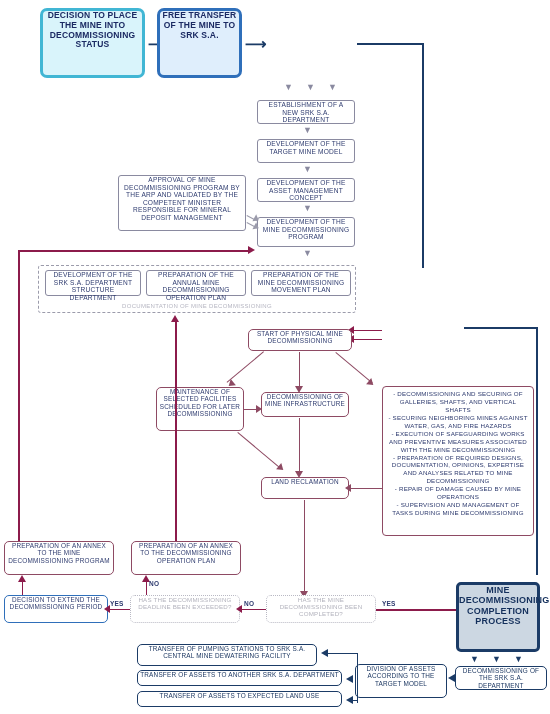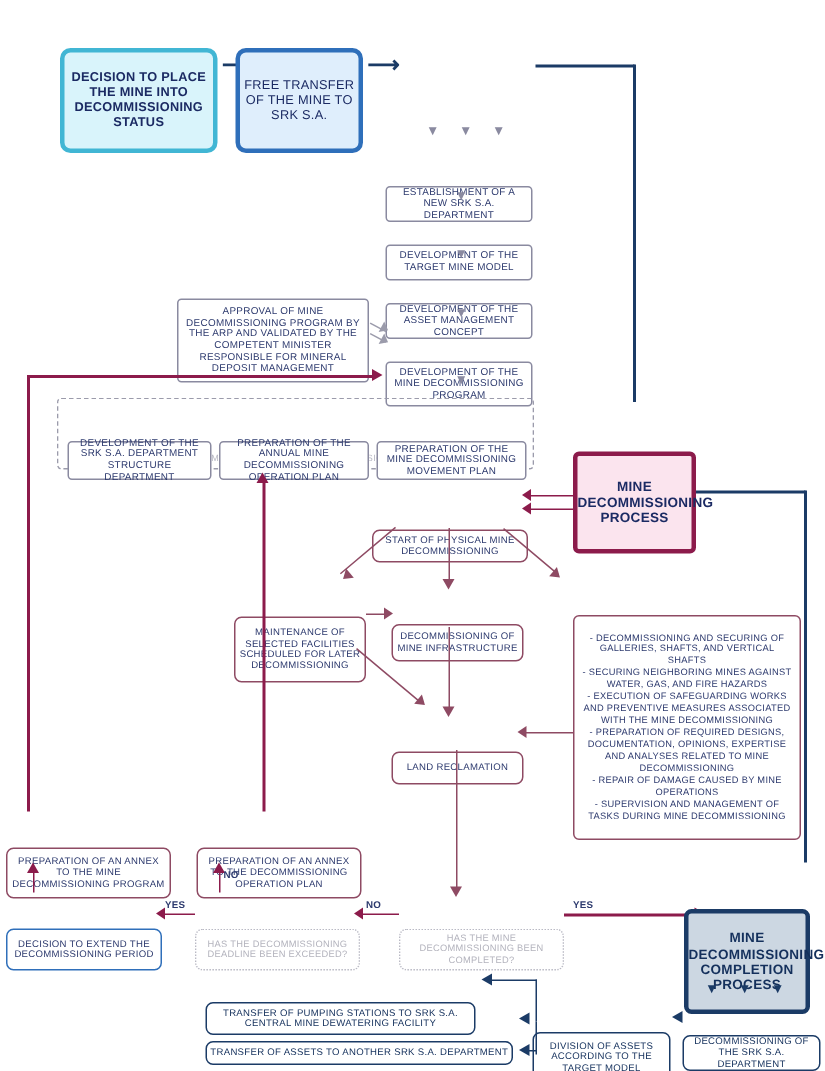--- a/index.html
+++ b/index.html
@@ -1,23 +1,23 @@
 <!DOCTYPE html>
 <html><head>
 <meta charset="utf-8">
 <style>
   html,body{margin:0;padding:0;background:#ffffff;}
   body{font-family:"Liberation Sans", sans-serif;}
   #canvas{position:relative;width:550px;height:714px;overflow:hidden;background:#fff;}
-  .node{position:absolute;box-sizing:border-box;display:flex;align-items:center;justify-content:center;text-align:center;letter-spacing:.2px;line-height:1.15;margin-top:24px;}
+  .node{position:absolute;box-sizing:border-box;display:flex;justify-content:center;text-align:center;letter-spacing:.2px;line-height:1.15;}
   .node span{display:block;width:100%;padding:0 2px;}
 
   
   .teal{background:#d9f4fb;border:3px solid #41b6d4;border-radius:7px;color:#1b2a63;font-weight:bold;font-size:8.5px;}
-  .blue{background:#dfeefc;border:3px solid #2f6fba;border-radius:7px;color:#1b2a63;font-weight:normal;font-size:8.5px;}
+  .blue{background:#dfeefc;border:3px solid #2f6fba;border-radius:7px;color:#1b2a63;font-weight:bold;font-size:8.5px;}
   .gray{background:#dcdcdc;border:3px solid #9a9a9a;border-radius:6px;color:#2a2a4a;font-weight:bold;font-size:8.5px;}
   .plain{background:#fff;border:1px solid #8a8aa0;border-radius:3px;color:#2d3a6e;font-size:6.6px;}
   .pinkbox{background:#fff;border:1px solid #8e4a63;border-radius:5px;color:#2d3a6e;font-size:6.4px;}
   .pinkbig{background:#fbe4ee;border:3px solid #8c1b4b;border-radius:4px;color:#1b2a63;font-weight:bold;font-size:9px;}
   .pinklist{background:#fff;border:1px solid #8e4a63;border-radius:4px;color:#2d3a6e;font-size:6.2px;line-height:1.28;}
   .navybox{background:#ccd7e2;border:3px solid #1b3b66;border-radius:5px;color:#14305c;font-weight:bold;font-size:9px;}
   .navysm{background:#fff;border:1.5px solid #1b3b66;border-radius:5px;color:#14305c;font-size:6.4px;}
   .bluesm{background:#fff;border:1.5px solid #2f6fba;border-radius:5px;color:#2d3a6e;font-size:6.4px;}
   .decision{background:#fff;border:1.5px dotted #b9b9c4;border-radius:5px;color:#b3b3bd;font-size:6.2px;}
   .dashgroup{position:absolute;border:1.4px dashed #9b9bab;border-radius:3px;box-sizing:border-box;}
@@ -114,23 +114,20 @@
   <div class="node plain" style="left:45px;top:270px;width:96px;height:26px;">
     <span>DEVELOPMENT OF THE SRK S.A. DEPARTMENT STRUCTURE DEPARTMENT</span>
   </div>
   <div class="node plain" style="left:146px;top:270px;width:100px;height:26px;">
     <span>PREPARATION OF THE ANNUAL MINE DECOMMISSIONING OPERATION PLAN</span>
   </div>
   <div class="node plain" style="left:251px;top:270px;width:100px;height:26px;">
     <span>PREPARATION OF THE MINE DECOMMISSIONING MOVEMENT PLAN</span>
   </div>
 
-  <div class="node pinkbig" style="left:382px;top:277px;width:82px;height:68px;">
-    <span>MINE DECOMMISSIONING PROCESS</span>
-  </div>
 
   <div class="ln h c-navy thick" style="left:464px;top:327px;width:73px;"></div>
   <div class="ln v c-navy thick" style="left:536px;top:327px;height:248px;"></div>
   <div class="arw ad d-navy" style="left:532px;top:573px;border-top-width:8px;"></div>
 
   <div class="ln h c-maroon" style="left:352px;top:330px;width:30px;"></div>
   <div class="arw al l-maroon" style="left:348px;top:326px;border-right:6px solid #8c1b4b;"></div>
   <div class="ln h c-maroon" style="left:352px;top:339px;width:30px;"></div>
   <div class="arw al l-maroon" style="left:348px;top:335px;border-right:6px solid #8c1b4b;"></div>
 

